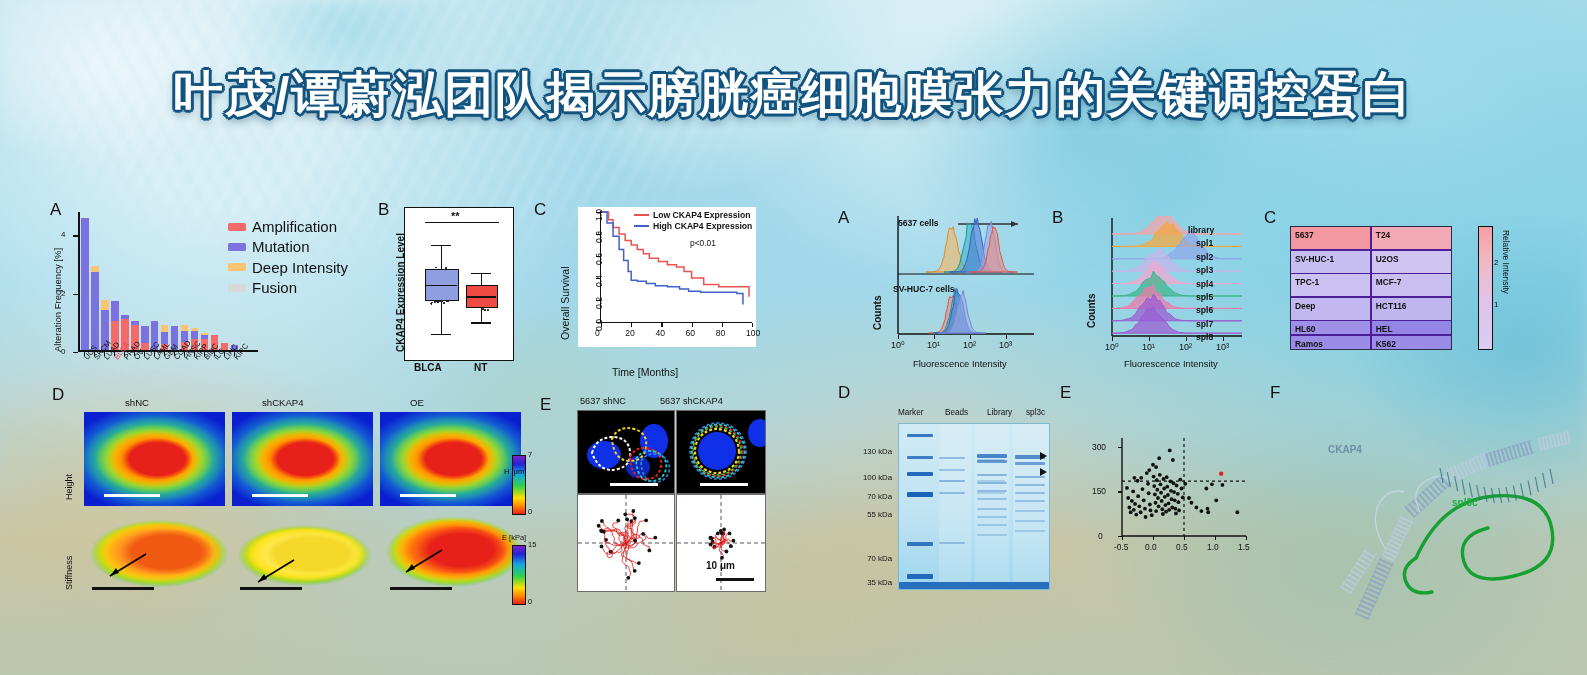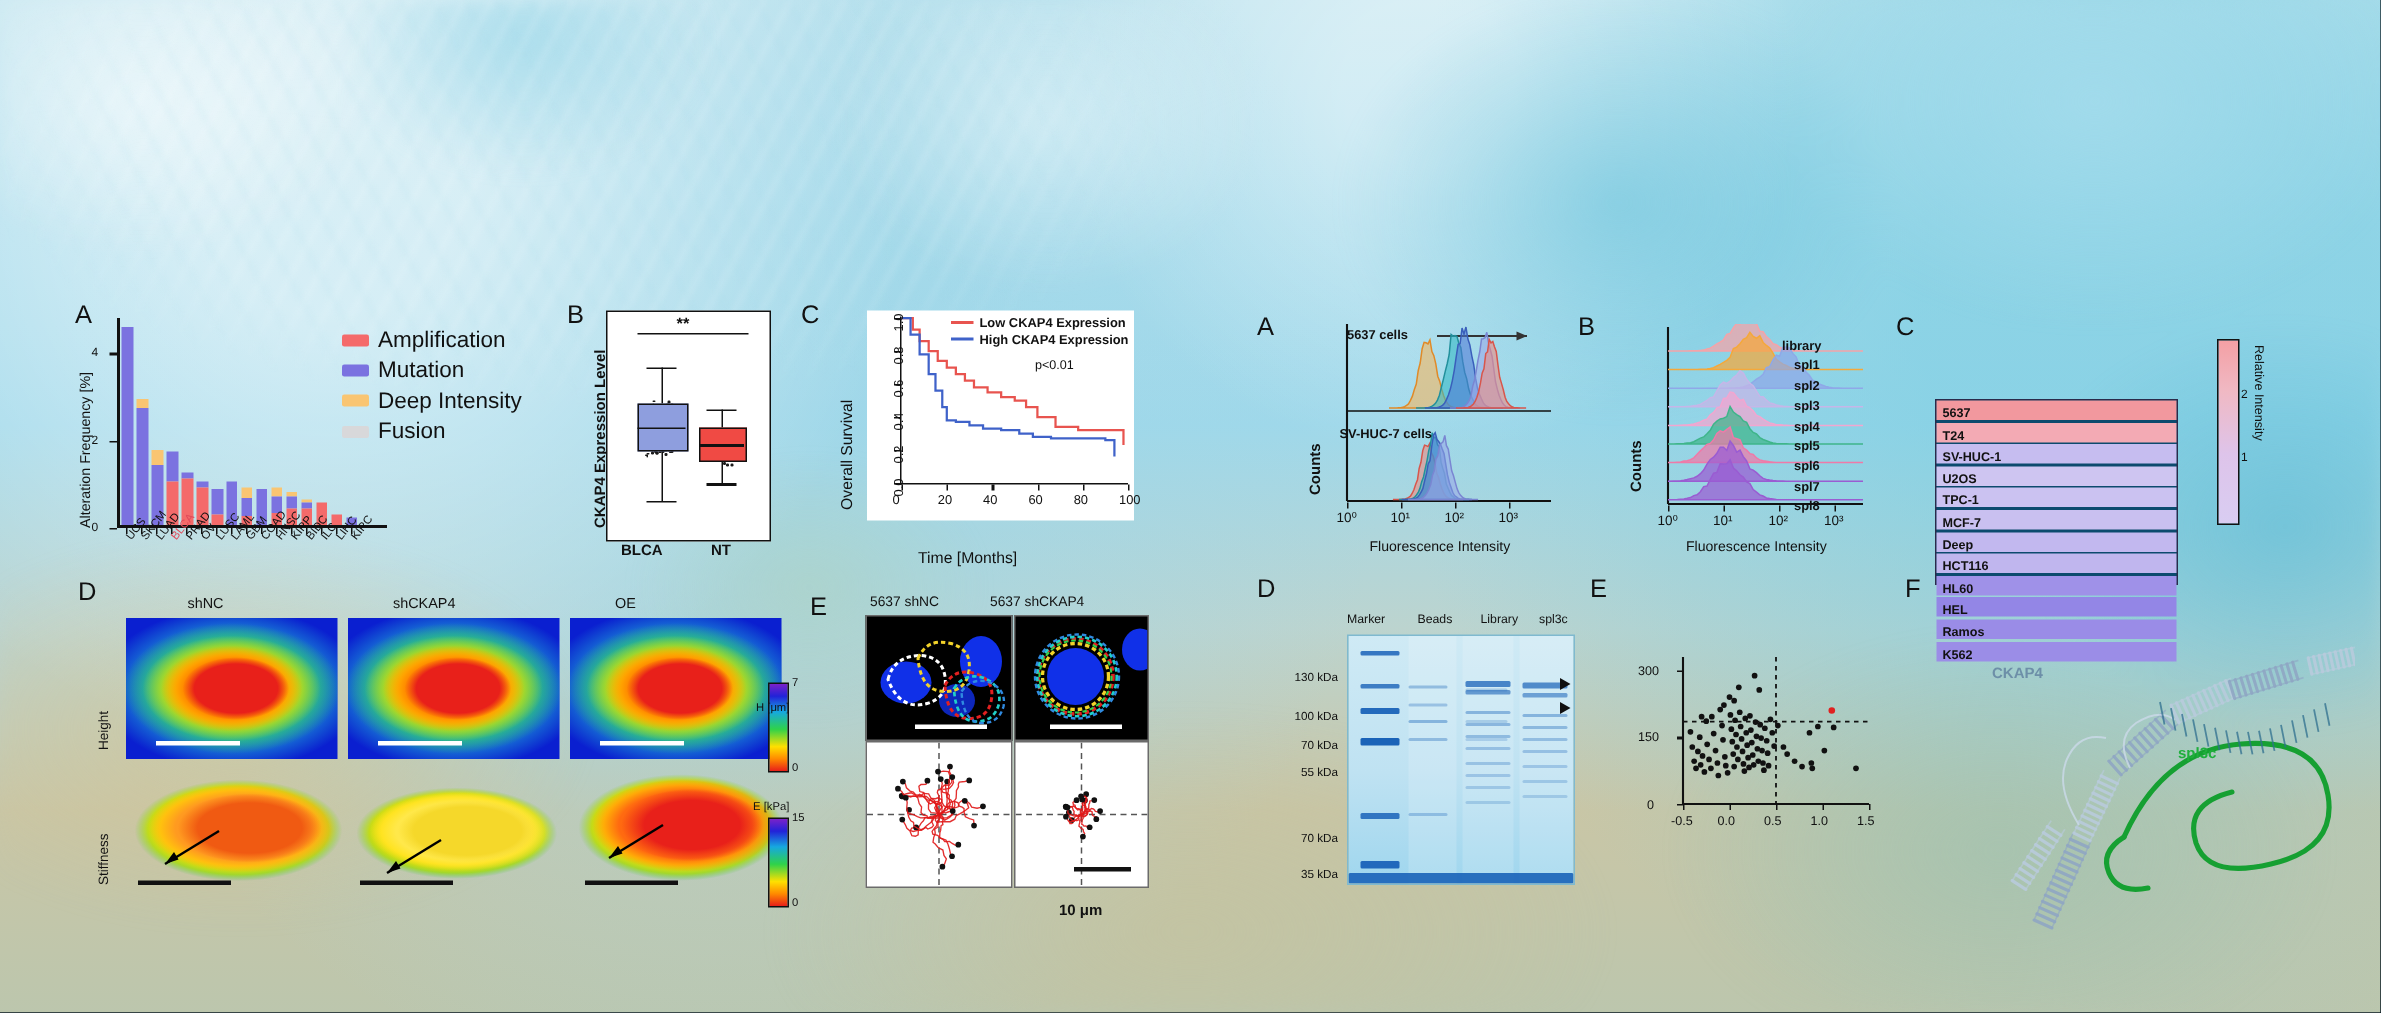--- a/index.html
+++ b/index.html
@@ -130,22 +130,22 @@
 
   
   .flowbox{position:absolute;}
   .ftl{position:absolute;font-size:8px;color:#111;}
   .fxt{position:absolute;font-size:9.4px;color:#111;}
   .fyl{position:absolute;font-size:10px;font-weight:bold;color:#111;
        transform:rotate(-90deg);transform-origin:left top;white-space:nowrap;}
   .ridgelab{position:absolute;font-size:8.6px;font-weight:bold;color:#111;white-space:nowrap;}
 
   
-  #hmgrid{position:absolute;display:grid;grid-template-columns:repeat(1,1fr);
-          grid-template-rows:repeat(4,1fr);gap:1.6px;border:1.6px solid #2a2a4a;background:#0c4a6e;margin-top:40px;}
+  #hmgrid{position:absolute;display:grid;grid-template-columns:repeat(2,1fr);
+          grid-template-rows:repeat(4,1fr);gap:1.6px;border:1.6px solid #2a2a4a;background:#4c1d95;}
   #hmgrid .cell{display:flex;align-items:flex-start;padding:3px 0 0 4px;}
   #hmgrid .cell span{font-size:8.4px;font-weight:bold;color:#111;}
   #hmcbar{position:absolute;width:13px;border:1.2px solid #111;
           background:linear-gradient(180deg,#f4a0a4 0%,#f0b9c4 28%,#dec4ea 62%,#d9cdf2 100%);}
 
   
   #gel{position:absolute;background:linear-gradient(180deg,#cfeaf5 0%,#bfe2f2 55%,#9fd6ee 100%);border:1px solid #7fb9cf;overflow:hidden;}
   .gband{position:absolute;border-radius:1px;}
   .glane{position:absolute;font-size:8.2px;color:#111;}
   .gmw{position:absolute;font-size:7.8px;color:#111;text-align:right;}
@@ -159,20 +159,21 @@
 </style>
 </head>
 <body>
 
 <div id="stage">
 
   <div class="bg bg-base"></div>
   <div class="bg bg-blobs"></div>
   <div class="bg bg-dna"></div>
 
+  <div class="title">叶茂/谭蔚泓团队揭示膀胱癌细胞膜张力的关键调控蛋白</div>
 
   <div class="plabel" style="left:50px;top:200px;">A</div>
   <div id="pAy">Alteration Frequency [%]</div>
   <div id="pA">
     <div class="yaxis"></div>
     <div class="xaxis"></div>
     <div id="pA-yticks">
         <div class="tick" style="top: 140px;"></div>
         <div class="tlab" style="top: 140px;">0</div>
         <div class="tick" style="top: 81.6667px;"></div>
@@ -888,21 +889,21 @@
         <path d="M44 48 L45.1 47.3 L46.4 46.6 L46.5 45.0 L46.9 44.6 L48.2 44.3 L49.3 44.6 L49.7 45.6 L50.5 45.9 L51.1 46.3 L51.1 47.4 L51.4 48.6 L52.6 49.2 L53.8 49.5 L53.9 51.1" fill="none" stroke="#e01818" stroke-width="0.9" opacity="0.9"></path>
         <circle cx="53.882923147808306" cy="51.12514764543594" r="1.9" fill="#111"></circle>
         <path d="M44 48 L43.6 49.0 L42.5 49.0 L41.6 49.1 L40.9 49.1 L40.6 48.3 L39.6 48.2 L38.9 47.4 L39.1 45.9 L38.4 44.9 L38.0 43.4 L37.6 42.9 L36.5 42.8 L35.2 42.8 L34.6 43.3" fill="none" stroke="#e01818" stroke-width="0.9" opacity="0.9"></path>
         <circle cx="34.63616327792325" cy="43.27535592653922" r="1.9" fill="#111"></circle>
         <path d="M44 48 L43.1 48.7 L42.1 49.0 L41.9 50.0 L42.4 51.0 L42.0 51.6 L40.8 52.1 L40.3 51.7 L39.0 52.5 L38.0 52.5 L36.7 52.8 L35.5 52.4 L35.0 51.9 L34.5 50.8 L33.6 49.4" fill="none" stroke="#e01818" stroke-width="0.9" opacity="0.9"></path>
         <circle cx="33.63647766611543" cy="49.43849514246979" r="1.9" fill="#111"></circle>
         <path d="M44 48 L44.2 46.9 L44.9 45.9 L44.5 44.9 L43.7 44.3 L42.9 44.4 L41.5 45.0 L40.8 44.4 L40.0 43.3 L39.7 41.8 L38.6 41.5 L38.3 40.0 L38.9 39.5 L40.3 39.5 L40.7 38.5" fill="none" stroke="#e01818" stroke-width="0.9" opacity="0.9"></path>
         <circle cx="40.730606115287706" cy="38.469731920268046" r="1.9" fill="#111"></circle>
       </svg>
   </div>
-  <div class="elab" style="left:706px;top:560px;font-weight:bold;font-size:10px;margin-top:42px;">10 μm</div>
+  <div class="elab" style="left:706px;top:560px;font-weight:bold;font-size:10px;">10 μm</div>
   <div class="scalebar" style="left:716px;top:578px;width:38px;background:#111;height:2.6px;"></div>
 
   <div class="plabel" style="left:838px;top:208px;">A</div>
   <div class="fyl" style="left:872px;top:330px;">Counts</div>
   <div class="flowbox" style="left:890px;top:212px;width:144px;height:128px;">
     <svg width="144" height="128" id="flowA">
         <line x1="8" y1="4" x2="8" y2="122" stroke="#111" stroke-width="1.4"></line>
         <line x1="8" y1="122" x2="144" y2="122" stroke="#111" stroke-width="1.4"></line>
         <line x1="8" y1="62" x2="144" y2="62" stroke="#111" stroke-width="1.1"></line>
         <line x1="68" y1="12" x2="128" y2="12" stroke="#333" stroke-width="1.4"></line>

